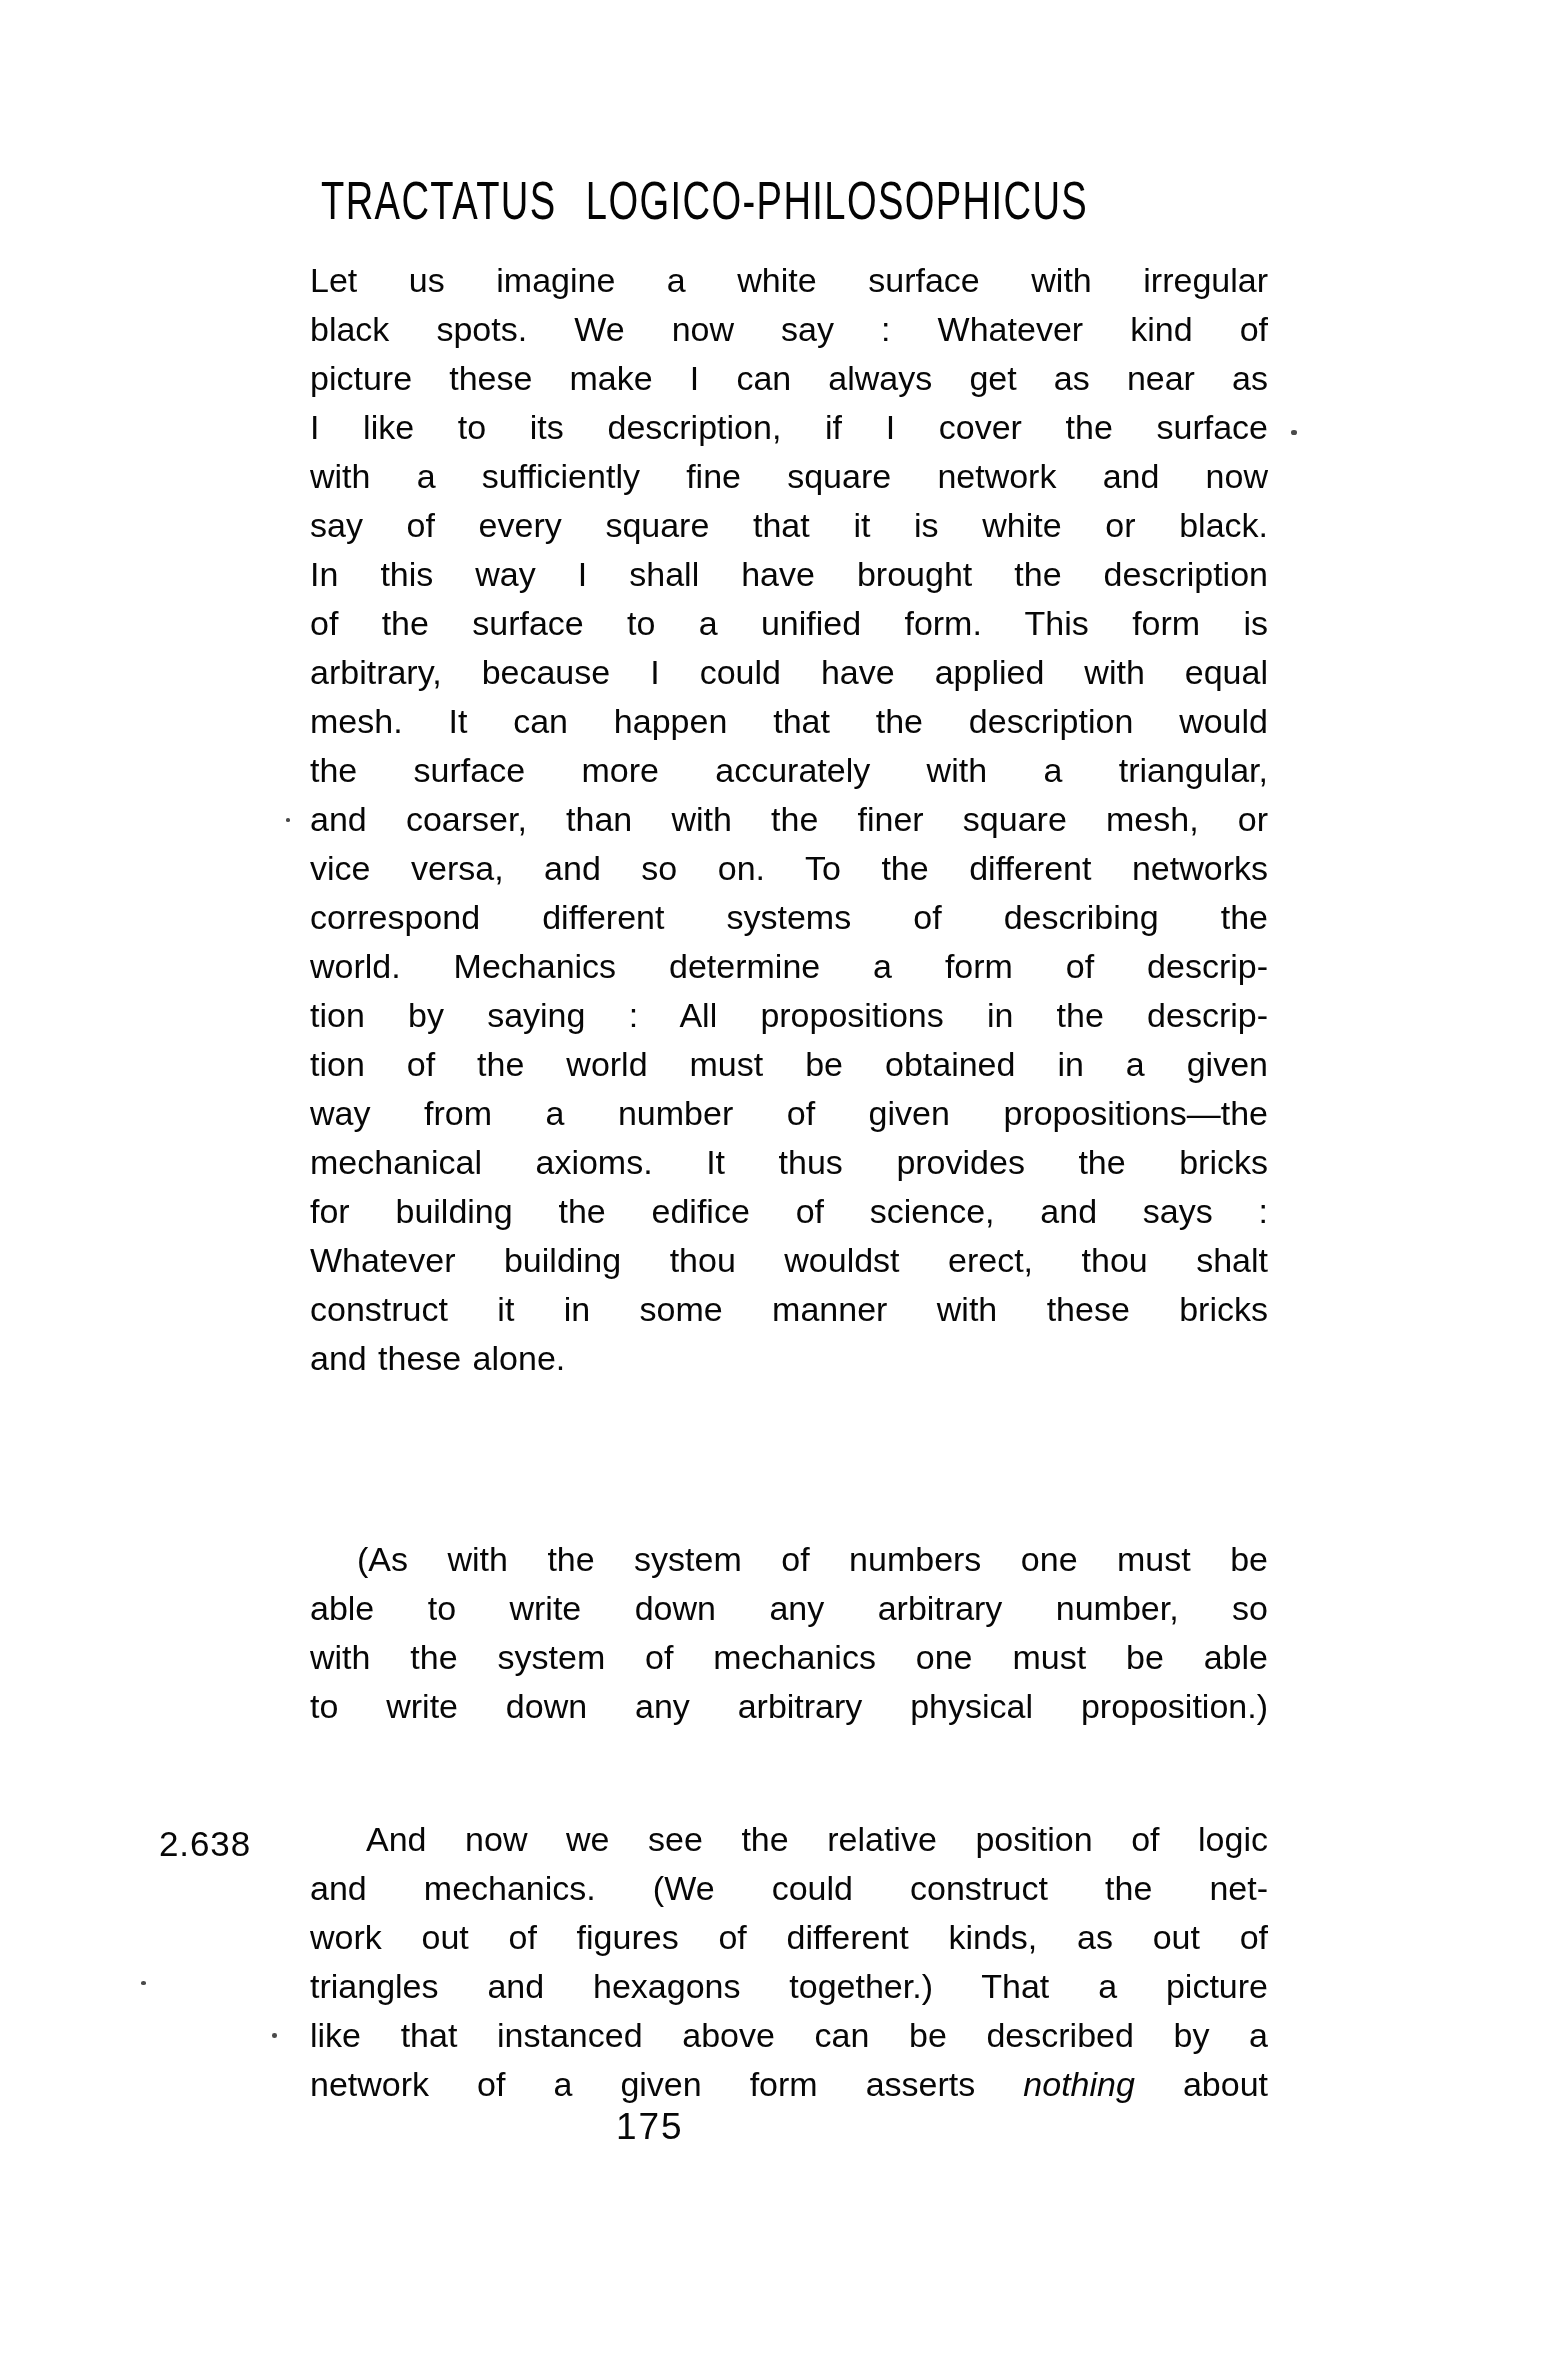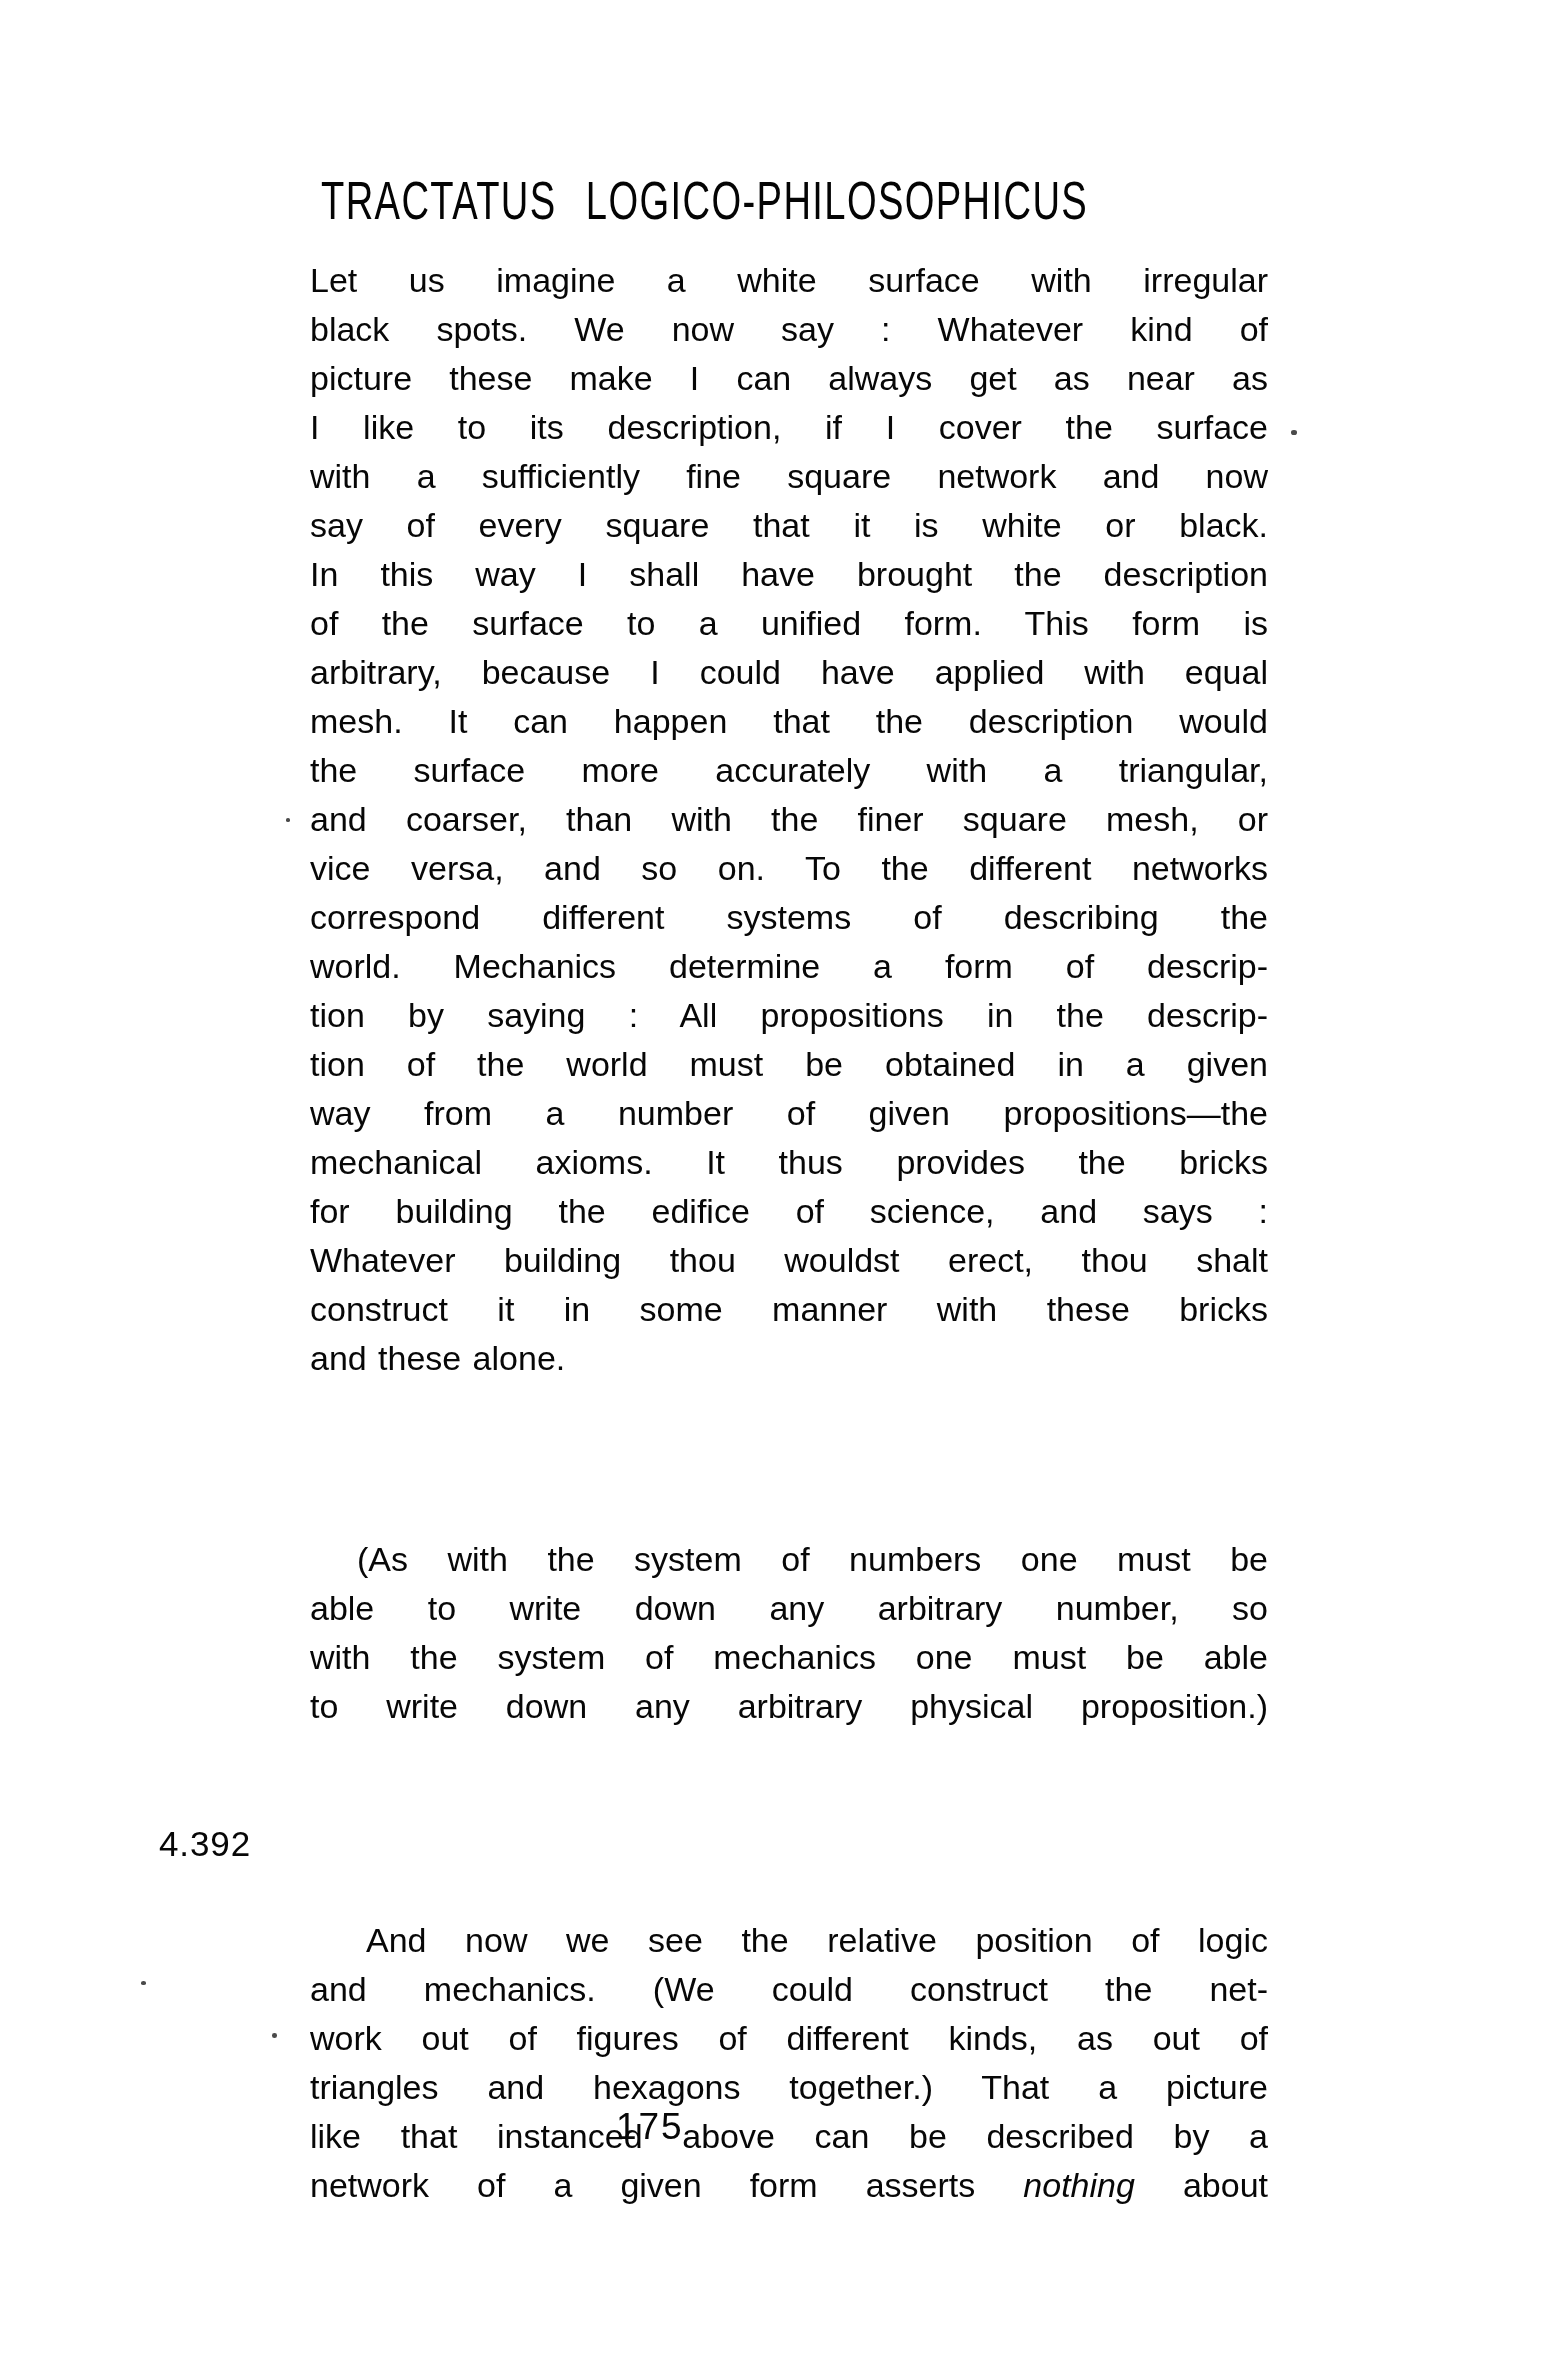--- a/index.html
+++ b/index.html
@@ -28,21 +28,21 @@
   .col {
     position: absolute;
     left: 310px;
     width: 958px;
     font-size: 34px;
     line-height: 49px;
     word-spacing: 1.9px;
   }
   .p1 { top: 256px; }
   .p2 { top: 1535px; }
-  .sec { top: 1916px; }
+  .sec { top: 1815px; }
   .line {
     text-align: justify;
     text-align-last: justify;
     height: 49px;
     overflow: visible;
   }
   .line.flush { text-align-last: left; }
   .line.ind { padding-left: 47px; }
   .line.ind-lg { padding-left: 56px; }
   .it { font-style: italic; }
@@ -110,21 +110,21 @@
     <div class="line flush">and these alone.</div>
   </div>
 
   <div class="col p2">
     <div class="line ind">(As with the system of numbers one must be</div>
     <div class="line">able to write down any arbitrary number, so</div>
     <div class="line">with the system of mechanics one must be able</div>
     <div class="line">to write down any arbitrary physical proposition.)</div>
   </div>
 
-  <div class="section-num">4.392</div>
+  <div class="section-num">2.638</div>
 
   <div class="col sec">
     <div class="line ind-lg">And now we see the relative position of logic</div>
     <div class="line">and mechanics. (We could construct the net-</div>
     <div class="line">work out of figures of different kinds, as out of</div>
     <div class="line">triangles and hexagons together.) That a picture</div>
     <div class="line">like that instanced above can be described by a</div>
     <div class="line"><span>network of a given form asserts</span> <em class="it">nothing</em> <span>about</span></div>
   </div>
 

